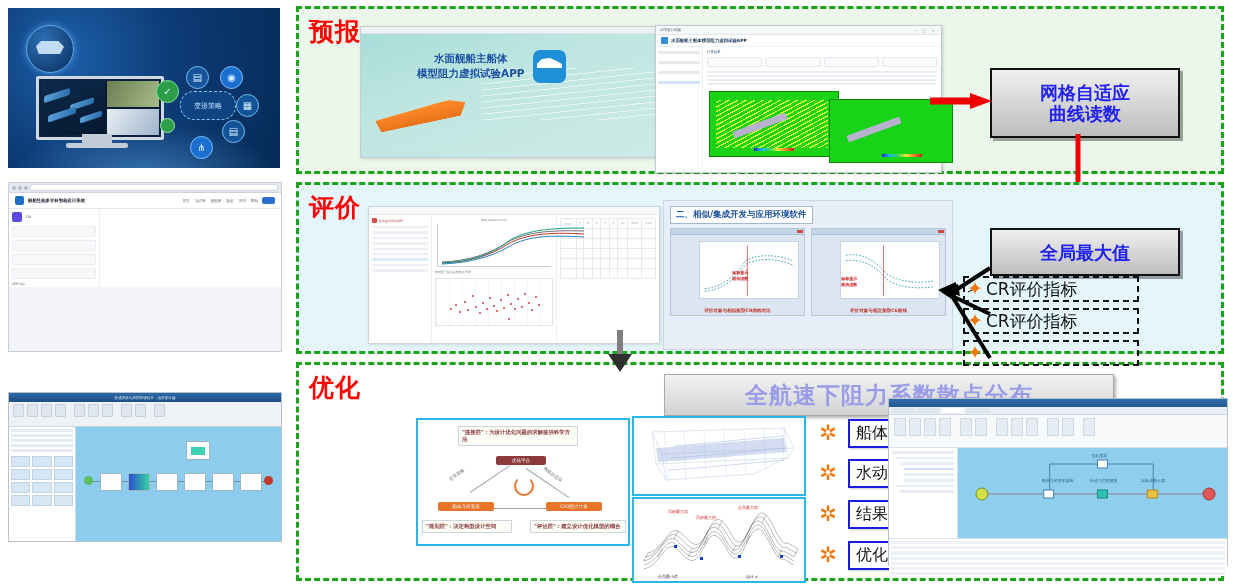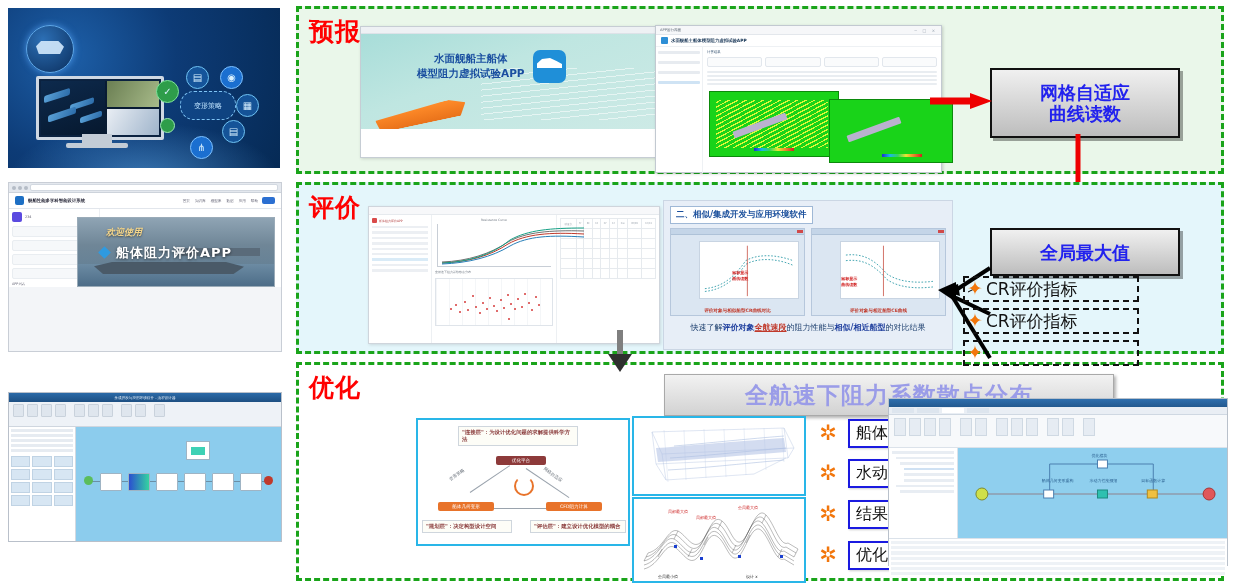--- a/index.html
+++ b/index.html
@@ -119,21 +119,21 @@
   #panel-eval{top:182px;height:172px;background:#e4f6fb;}
   #panel-opt{top:362px;height:219px;background:#ffffff;}
 
   .stage-label{position:absolute;left:10px;top:6px;color:#ff0000;font-size:25px;font-weight:bold;
      letter-spacing:1px;}
 
   
   #fc-splash{left:360px;top:26px;width:300px;height:130px;background:#fff;border:1px solid #c6cdd4;
      box-shadow:1px 1px 3px rgba(0,0,0,.15);}
   #fc-splash .tt{height:6px;background:#eef1f4;border-bottom:1px solid #dde2e8;}
-  #fc-splash .art{position:relative;height:95px;overflow:hidden;
+  #fc-splash .art{position:relative;height:123px;overflow:hidden;
      background:linear-gradient(160deg,#a8ddd9 0%,#bfe6e1 40%,#cdeae6 100%);}
   #fc-splash .art .ttl{position:absolute;left:56px;top:17px;color:#1a4fa0;font-size:10.5px;font-weight:bold;
      line-height:15px;text-align:center;}
   #fc-splash .art .ico{position:absolute;left:172px;top:16px;width:33px;height:33px;border-radius:7px;
      background:#1f8fd8;}
   #fc-splash .art .ico:before{content:"";position:absolute;left:4px;top:8px;width:25px;height:10px;
      background:#fff;clip-path:polygon(0 55%,20% 10%,52% 0,78% 30%,100% 60%,100% 100%,0 100%);}
   #fc-splash .art .hull{position:absolute;left:14px;top:72px;width:92px;height:18px;
      background:linear-gradient(180deg,#ff8c2a,#e9721a);
      clip-path:polygon(0 30%,82% 0,100% 32%,92% 100%,4% 100%);transform:rotate(-12deg);}
@@ -325,28 +325,20 @@
       <div class="side">
         <div class="u">
             <span class="av"></span>
             <span class="tx">234</span>
           </div>
         <div class="box"></div>
           <div class="box"></div>
           <div class="box"></div>
           <div class="box"></div>
         <div class="tx" style="font-size:3.4px;color:#667;">APP列表</div>
-      </div>
-      <div class="navy">
-        <div class="sea"></div>
-        <div class="hull" style="left:16px;bottom:12px;width:150px;height:12px;clip-path:polygon(0 35%,12% 0,88% 0,100% 40%,93% 100%,6% 100%);"></div>
-        <div class="hull" style="left:104px;bottom:30px;width:78px;height:8px;background:#5a6b7a;"></div>
-        <div class="t1">欢迎使用</div>
-        <div class="dia"></div>
-        <div class="t2">船体阻力评价APP</div>
       </div>
     </div>
   </div>
 
   <div id="thumb-3" class="thumb">
     <div class="tb">
       <span class="t">集成开发与应用环境软件 - 流程设计器</span>
     </div>
     <div class="rib">
       <span class="grp">
@@ -649,23 +641,20 @@
         <svg width="100%" height="100%" viewBox="0 0 120 60" preserveAspectRatio="none">
           <path d="M6,14 C26,12 40,18 56,34 C72,44 96,44 114,42" fill="none" stroke="#2e9aa8" stroke-width="1" stroke-dasharray="2 2"></path>
           <path d="M6,20 C26,18 40,24 56,40 C72,50 96,50 114,48" fill="none" stroke="#2e9aa8" stroke-width="1" stroke-dasharray="2 2"></path>
           <line x1="52" y1="4" x2="52" y2="58" stroke="#c0392b" stroke-width="0.8"></line>
         </svg>
       </div>
       <div class="note" style="left:22%;top:55%;">鼠标显示<br>曲线读数</div>
       <div class="cap">评价对象与相近船型CE曲线</div>
     </div>
   </div>
-  <div class="ft">
-    <span>快速了解</span><span class="b">评价对象</span><span class="u">全航速段</span><span>的阻力性能与</span><span class="b">相似/相近船型</span><span>的对比结果</span>
-  </div>
 </div>
 
 <div id="box-eval" class="resbox">
   <span>全局最大值</span>
 </div>
 
 <svg id="blk-lines" class="abs" viewBox="0 0 230 120">
   <line x1="38" y1="42" x2="46" y2="38" stroke="#000" stroke-width="1"></line>
   <polygon points="10,40 28,34 30,46" fill="#000"></polygon>
   <line x1="26" y1="40" x2="60" y2="18" stroke="#000" stroke-width="4"></line>

